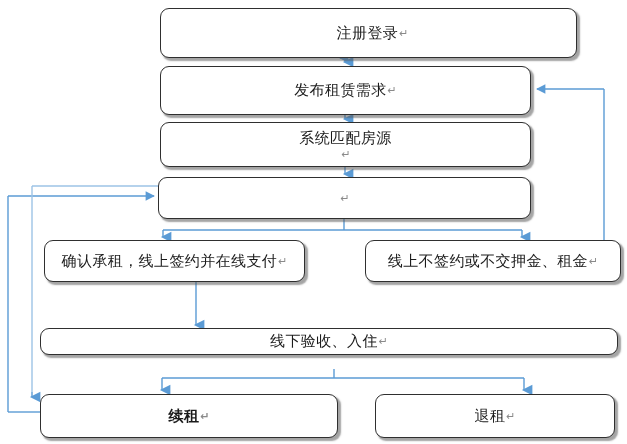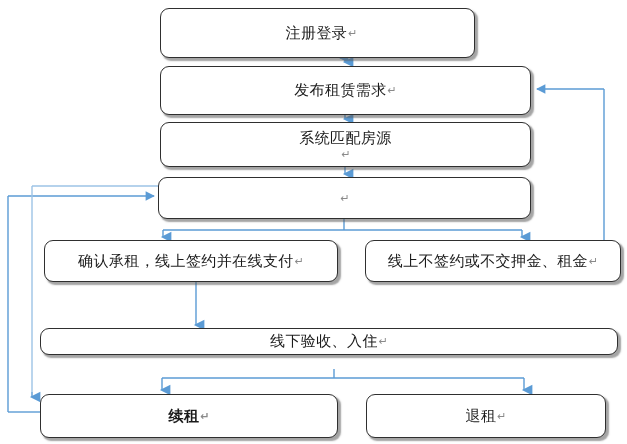--- a/index.html
+++ b/index.html
@@ -97,57 +97,57 @@
 
     <g stroke="#9dc3e6" stroke-width="1.4" fill="none">
       <line x1="158" y1="186" x2="32" y2="186"></line>
       <line x1="32" y1="186" x2="32" y2="392"></line>
     </g>
     <g stroke="#5b9bd5" stroke-width="1.4" fill="none">
       <line x1="32" y1="392" x2="32" y2="397" marker-end="url(#arrow-down)"></line>
     </g>
   </svg>
 
-  <div class="node" style="left:160px; top:8px; width:315px; height:50px;padding-left:8px;">
+  <div class="node" style="left:160px; top:8px; width:417px; height:50px;padding-left:8px;">
     <span class="node-label">注册登录</span>
       <span class="pilcrow">↵</span>
   </div>
 
   <div class="node" style="left:160px; top:66px; width:371px; height:49px;">
     <span class="node-label">发布租赁需求</span>
       <span class="pilcrow">↵</span>
   </div>
 
   <div class="node" style="left:160px; top:122px; width:371px; height:45px;flex-direction:column;">
     <span class="node-label">系统匹配房源</span>
       <span class="pilcrow">↵</span>
   </div>
 
   <div class="node" style="left:158px; top:177px; width:373px; height:42px;">
       <span class="pilcrow">↵</span>
   </div>
 
-  <div class="node" style="left:44px; top:240px; width:294px; height:42px;">
+  <div class="node" style="left:44px; top:240px; width:261px; height:42px;">
     <span class="node-label">确认承租，线上签约并在线支付</span>
       <span class="pilcrow">↵</span>
   </div>
 
   <div class="node" style="left:365px; top:240px; width:256px; height:42px;">
     <span class="node-label">线上不签约或不交押金、租金</span>
       <span class="pilcrow">↵</span>
   </div>
 
   <div class="node" style="left:40px; top:328px; width:578px; height:27px;">
     <span class="node-label">线下验收、入住</span>
       <span class="pilcrow">↵</span>
   </div>
 
   <div class="node" style="left:40px; top:394px; width:298px; height:44px;font-weight:bold;">
     <span class="node-label">续租</span>
       <span class="pilcrow">↵</span>
   </div>
 
-  <div class="node" style="left:366px; top:394px; width:240px; height:44px;">
+  <div class="node" style="left:375px; top:394px; width:240px; height:44px;">
     <span class="node-label">退租</span>
       <span class="pilcrow">↵</span>
   </div>
 
 </div>
 
 </body></html>

